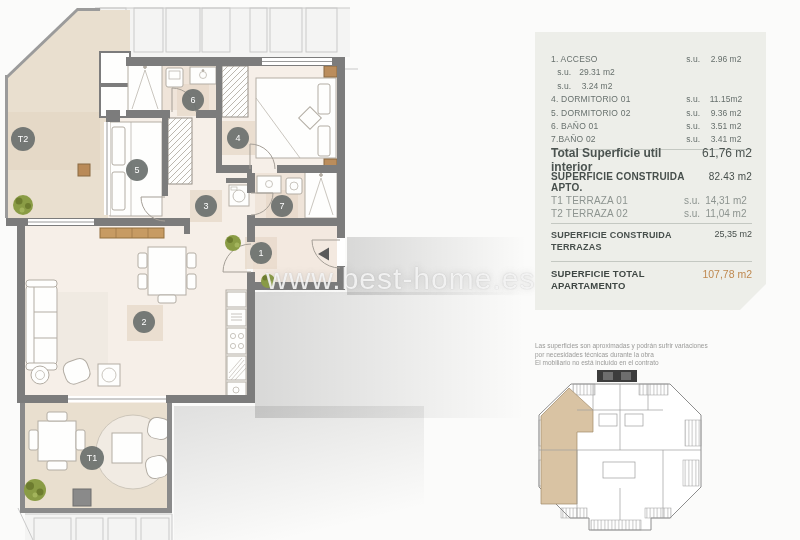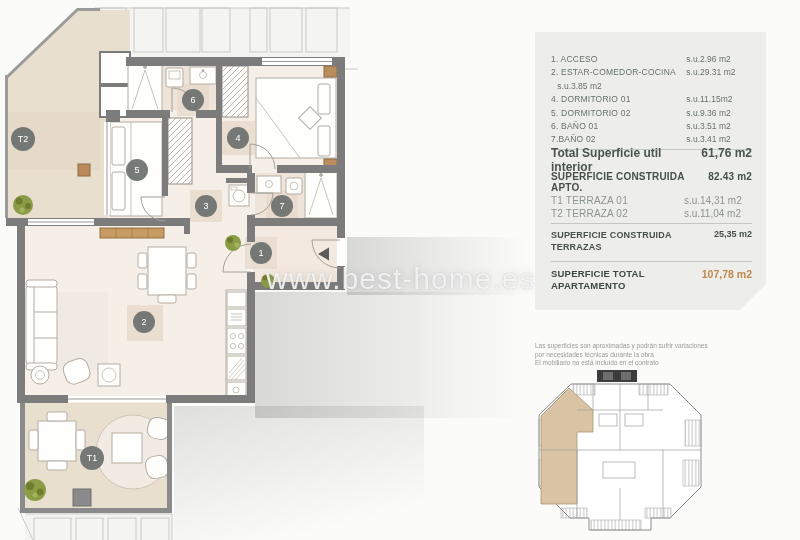--- a/index.html
+++ b/index.html
@@ -17,31 +17,31 @@
   
   .panel{position:absolute;left:535px;top:32px;width:231px;height:278px;
     background:#edeee9;
     clip-path:polygon(0 0,100% 0,100% calc(100% - 26px),calc(100% - 26px) 100%,0 100%);
     color:#67706d}
   .panel .inner{position:absolute;left:16px;right:14px;top:0;bottom:0}
   .rooms{position:absolute;left:0;right:0;top:21px}
   .row{display:flex;align-items:baseline;font-size:8.5px;line-height:13.4px;color:#67706d}
   .row .nm{flex:1;letter-spacing:.2px}
   .row .su{width:20px;text-align:right}
-  .row .val{width:52px;text-align:left}
+  .row .val{width:52px;text-align:center}
   .div{position:absolute;left:0;right:0;border-top:1px solid #c4c8c2}
   .d1{top:117px}.d2{top:191px}.d3{top:229px}
   .trow{position:absolute;left:0;right:0;display:flex;align-items:flex-start}
   .total-util{top:114px;font-size:12px;color:#4b5350;font-weight:600}
   .constructed{top:139px;font-size:10px;color:#474f4c;font-weight:700;letter-spacing:.2px}
   .terr{position:absolute;left:0;right:0;top:162px}
   .terr .row{font-size:10px;line-height:13px;color:#8d9490}
   .terr-total{top:197px;font-size:9px;font-weight:700;color:#474f4c}
   .terr-total .nm,.grand .nm{flex:1;max-width:150px;line-height:12px;letter-spacing:.2px}
-  .trow .v{width:80px;text-align:right;font-weight:700}
+  .trow .v{width:80px;text-align:right;font-weight:400}
   .grand{top:236px;font-size:9.5px;font-weight:700;color:#3f4744}
   .grand .v{color:#bf8950;font-size:10.5px}
 
   .disclaimer{position:absolute;left:535px;top:342px;font-size:6.5px;line-height:8.5px;
     color:#9a9a98}
 </style>
 </head>
 <body>
 
 <svg id="stage" viewBox="0 0 800 540" xmlns="http://www.w3.org/2000/svg">
@@ -402,27 +402,26 @@
 
 <div class="panel">
   <div class="inner">
     <div class="rooms">
       <div class="row">
         <span class="nm">1. ACCESO</span>
         <span class="su">s.u.</span>
         <span class="val">2.96 m2</span>
       </div>
       <div class="row">
-        <span class="nm">2. ESTAR-COMEDOR-COCINA</span>
         <span class="su">s.u.</span>
         <span class="val">29.31 m2</span>
       </div>
       <div class="row">
         <span class="su">s.u.</span>
-        <span class="val">3.85 m2</span>
+        <span class="val">3.24 m2</span>
       </div>
       <div class="row">
         <span class="nm">4. DORMITORIO 01</span>
         <span class="su">s.u.</span>
         <span class="val">11.15m2</span>
       </div>
       <div class="row">
         <span class="nm">5. DORMITORIO 02</span>
         <span class="su">s.u.</span>
         <span class="val">9.36 m2</span>

